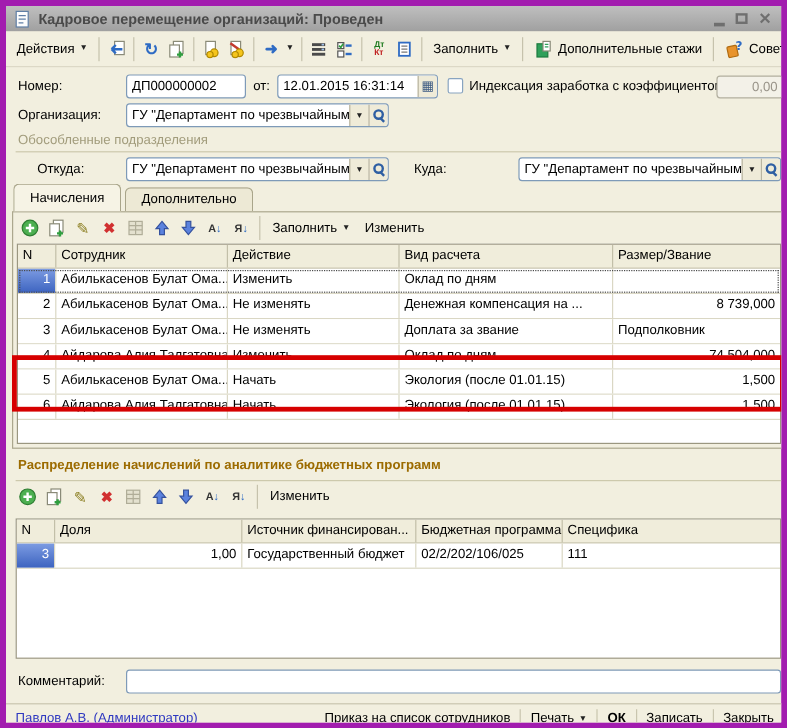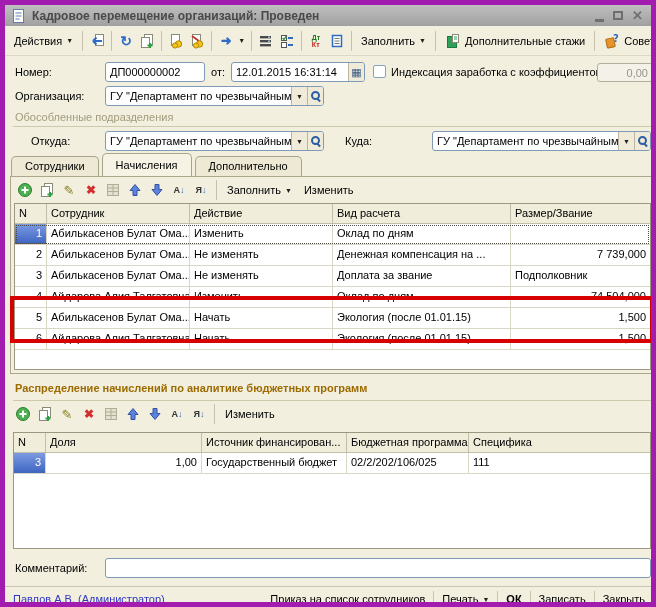--- a/index.html
+++ b/index.html
@@ -251,21 +251,20 @@
     <span class="txt">ГУ "Департамент по чрезвычайным</span>
     <span class="cbtn">
         <span class="chev">▼</span>
       </span>
     <span class="cbtn">
         <span class="mag"></span>
       </span>
   </div>
 
   <div class="abs tabs" style="left:6px;top:149px;height:22px;">
-    <span class="tab">Сотрудники</span>
     <span class="tab active">Начисления</span>
     <span class="tab">Дополнительно</span>
   </div>
 
   <div class="abs panel" style="left:5px;top:171px;width:645px;height:198px;">
     <div class="abs" style="left:4px;top:3px;display:flex;align-items:center;gap:2px;">
       <span class="icon">
         <svg width="16" height="16" viewBox="0 0 16 16">
             <circle cx="8" cy="8" r="6.5" fill="#4CAF50" stroke="#2E7D32"></circle>
             <path d="M8 4.5 V11.5 M4.5 8 H11.5" stroke="#fff" stroke-width="2"></path>
@@ -328,21 +327,21 @@
         <span class="dcell t1c0 num sel">1</span>
         <span class="dcell t1c1">Абилькасенов Булат Ома...</span>
         <span class="dcell t1c2">Изменить</span>
         <span class="dcell t1c3">Оклад по дням</span>
       </div>
       <div class="drow">
         <span class="dcell t1c0 num">2</span>
         <span class="dcell t1c1">Абилькасенов Булат Ома...</span>
         <span class="dcell t1c2">Не изменять</span>
         <span class="dcell t1c3">Денежная компенсация на ...</span>
-        <span class="dcell t1c4 num">7 739,000</span>
+        <span class="dcell t1c4 num">8 739,000</span>
       </div>
       <div class="drow">
         <span class="dcell t1c0 num">3</span>
         <span class="dcell t1c1">Абилькасенов Булат Ома...</span>
         <span class="dcell t1c2">Не изменять</span>
         <span class="dcell t1c3">Доплата за звание</span>
         <span class="dcell t1c4">Подполковник</span>
       </div>
       <div class="drow">
         <span class="dcell t1c0 num">4</span>

